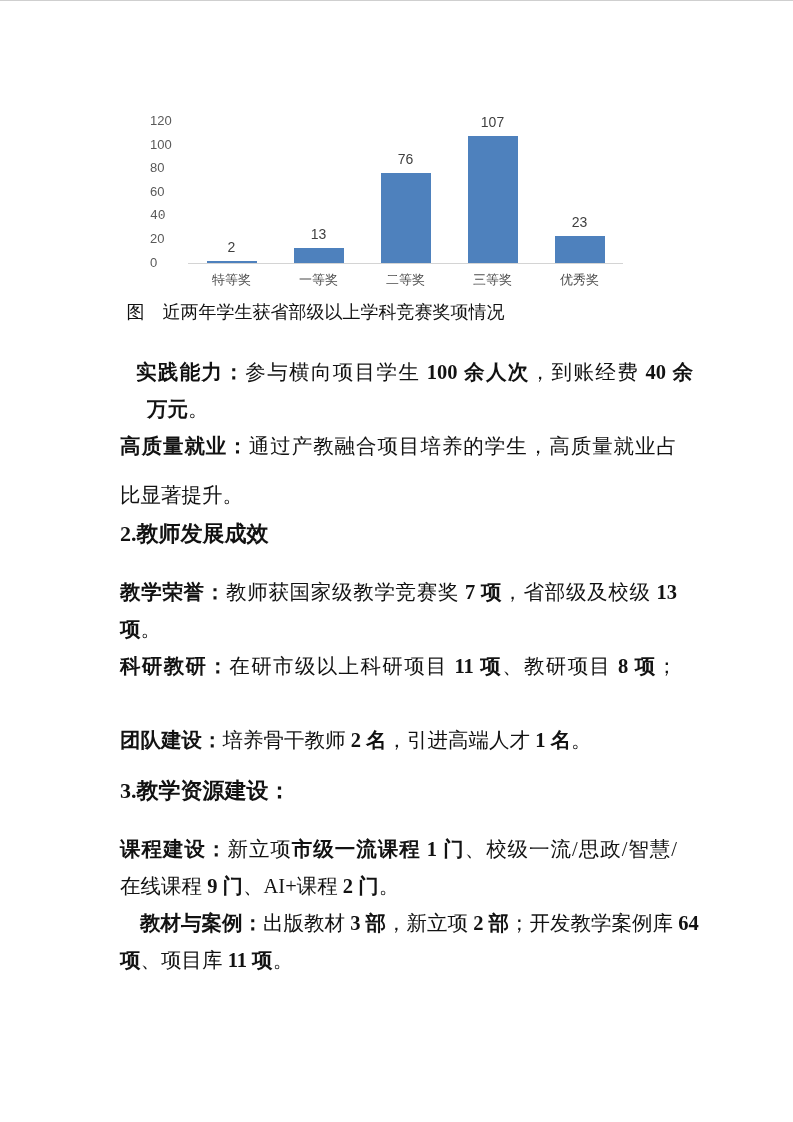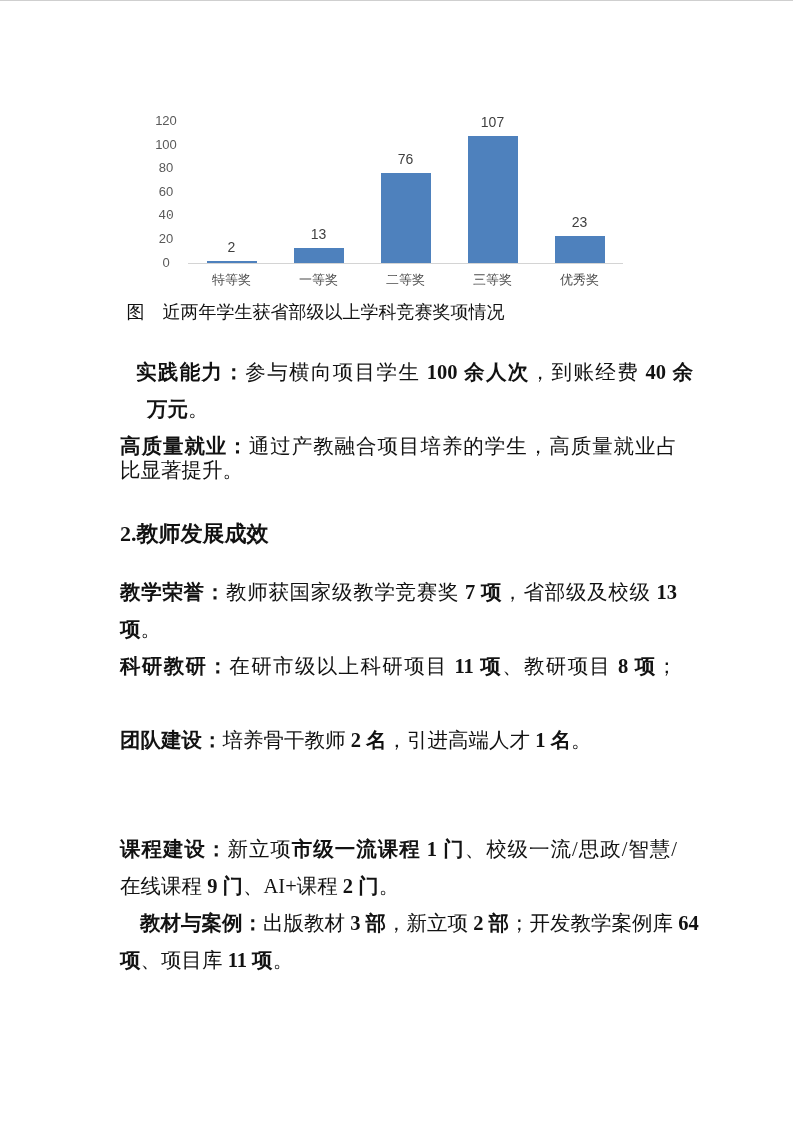--- a/index.html
+++ b/index.html
@@ -4,21 +4,21 @@
 <style>
   html,body{margin:0;padding:0;}
   body{background:#ffffff;font-family:"Liberation Serif","DejaVu Serif",serif;}
   .page{
     position:relative;width:793px;height:1122px;background:#ffffff;
     overflow:hidden;border-top:1px solid #cfcfcf;box-sizing:border-box;
   }
   
   .chart{position:absolute;left:150px;top:112px;width:500px;height:178px;font-family:"Liberation Sans","DejaVu Sans",sans-serif;}
   .plot{position:absolute;left:38px;top:8px;width:435px;height:142px;border-bottom:1px solid #d4d4d4;}
-  .ytick{position:absolute;left:0;width:32px;text-align:center;font-size:13px;color:#595959;line-height:18px;}
+  .ytick{position:absolute;left:0;width:32px;text-align:left;font-size:13px;color:#595959;line-height:18px;}
   .bar{position:absolute;bottom:0;background:#4E81BD;}
   .vlabel{position:absolute;width:60px;text-align:center;font-size:14px;color:#3f3f3f;line-height:16px;}
   .clabel{position:absolute;top:158px;text-align:center;font-size:13px;color:#4d4d4d;line-height:18px;}
   
   .caption{position:absolute;left:0;top:299px;width:631px;text-align:center;font-size:18px;color:#111111;}
   
   .textflow{position:absolute;left:120px;top:0;width:557px;height:1122px;}
   .tline{
     position:absolute;left:0;width:557px;font-size:20.5px;line-height:28px;color:#121212;
     text-align:justify;text-align-last:justify;white-space:nowrap;
@@ -58,25 +58,26 @@
       <div class="vlabel" style="color: rgb(63, 63, 63); left: 399.5px; top: 101px;">23</div>
       <div class="clabel" style="color: rgb(77, 77, 77); left: 386px; width: 87px;">优秀奖</div>
     </div>
 
   <div class="caption">图　近两年学生获省部级以上学科竞赛奖项情况</div>
 
   <div class="textflow" id="textflow">
       <div class="tline body" style="top: 357px; margin-left: 16px;"><span class="b">实践能力：</span><span>参与横向项目学生 </span><span class="b">100 余人次</span><span>，到账经费 </span><span class="b">40 余</span></div>
       <div class="tline body last" style="top: 394px; margin-left: 27px;"><span class="b">万元</span><span>。</span></div>
       <div class="tline body" style="top: 431px;"><span class="b">高质量就业：</span><span>通过产教融合项目培养的学生，高质量就业占</span></div>
-      <div class="tline body last" style="top: 455px;"><span>比显著提升。</span></div>
+      <div class="tline body last" style="top: 480px;"><span>比显著提升。</span></div>
       <div class="tline heading last" style="top: 519px;"><span class="b">2.教师发展成效</span></div>
       <div class="tline body" style="top: 577px;"><span class="b">教学荣誉：</span><span>教师获国家级教学竞赛奖 </span><span class="b">7 项</span><span>，省部级及校级 </span><span class="b">13</span></div>
       <div class="tline body last" style="top: 614px;"><span class="b">项</span><span>。</span></div>
       <div class="tline body" style="top: 651px;"><span class="b">科研教研：</span><span>在研市级以上科研项目 </span><span class="b">11 项</span><span>、教研项目 </span><span class="b">8 项</span><span>；</span></div>
       <div class="tline body last" style="top: 725px;"><span class="b">团队建设：</span><span>培养骨干教师 </span><span class="b">2 名</span><span>，引进高端人才 </span><span class="b">1 名</span><span>。</span></div>
+      <div class="tline heading last" style="top: 776px;"><span class="b">3.教学资源建设：</span></div>
       <div class="tline body" style="top: 834px; font-family: Liberation Serif, serif;"><span class="b">课程建设：</span><span>新立项</span><span class="b">市级一流课程 1 门</span><span>、校级一流/思政/智慧/</span></div>
       <div class="tline body last" style="top: 871px;"><span>在线课程 </span><span class="b">9 门</span><span>、AI+课程 </span><span class="b">2 门</span><span>。</span></div>
       <div class="tline body" style="top: 908px; margin-left: 20px;"><span class="b">教材与案例：</span><span>出版教材 </span><span class="b">3 部</span><span>，新立项 </span><span class="b">2 部</span><span>；开发教学案例库 </span><span class="b">64</span></div>
       <div class="tline body last" style="top: 945px;"><span class="b">项</span><span>、项目库 </span><span class="b">11 项</span><span>。</span></div>
     </div>
 
 </div>
 
 </body></html>

